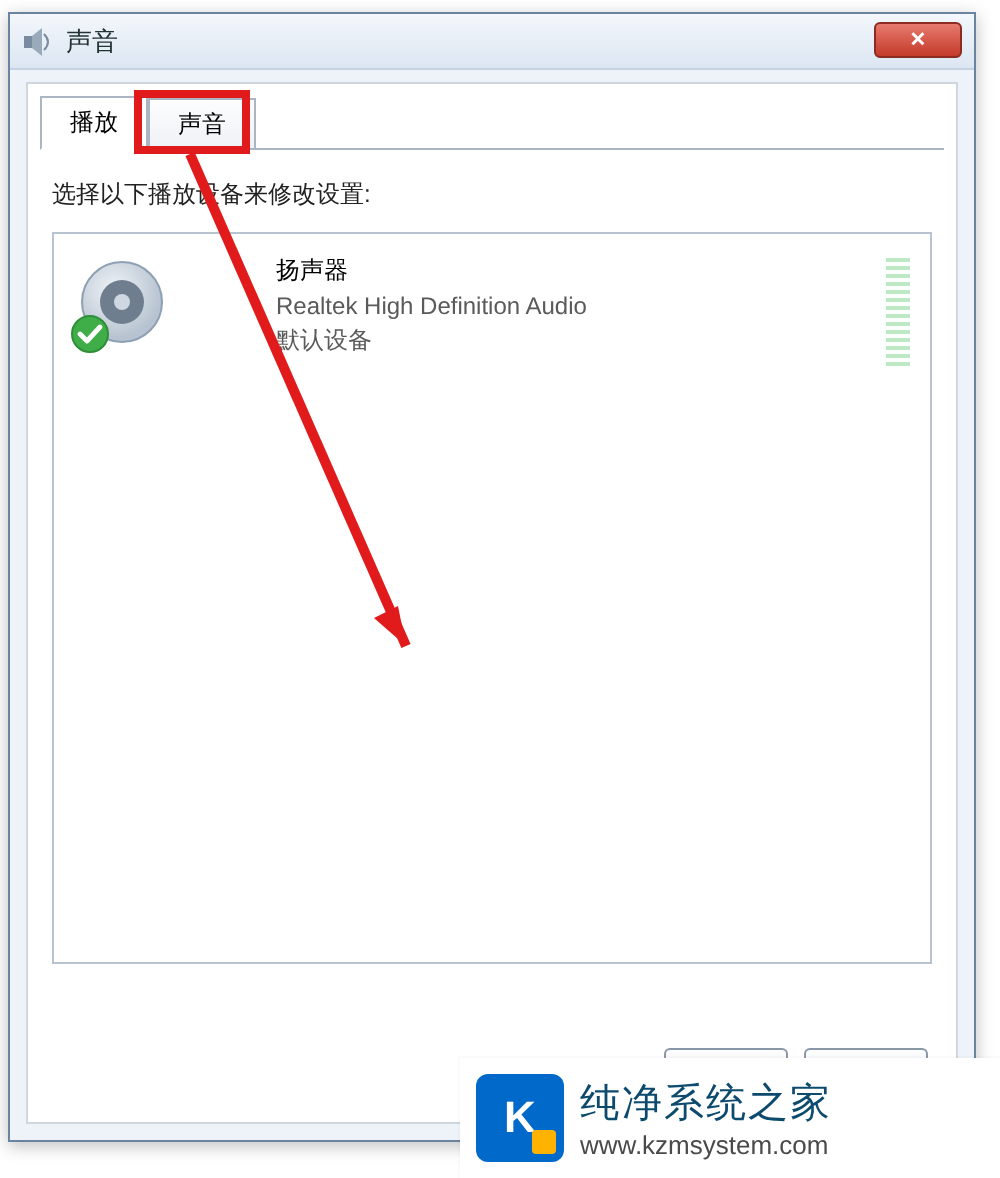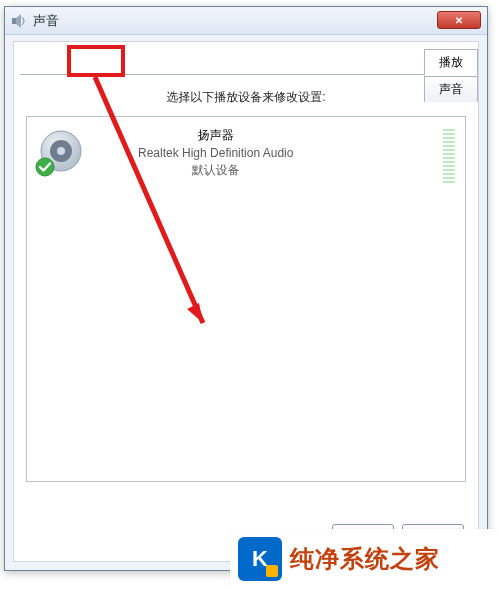--- a/index.html
+++ b/index.html
@@ -13,21 +13,20 @@
     position: relative;
     overflow: hidden;
   }
   .window {
     position: absolute;
     left: 4px; top: 6px;
     width: 484px; height: 565px;
     border: 1px solid #6a84a0;
     background: #eef3f9;
     box-shadow: 0 2px 8px rgba(0,0,0,0.25);
-    text-align: center;
   }
   .titlebar {
     height: 28px;
     background: linear-gradient(#f3f7fb, #dce6f2);
     border-bottom: 1px solid #c5d2e1;
     display: flex;
     align-items: center;
     padding: 0 6px;
     position: relative;
   }
@@ -57,21 +56,20 @@
     left: 8px; right: 8px; top: 34px; bottom: 8px;
     background: #fff;
     border: 1px solid #cfd6de;
   }
   .tabs {
     display: flex;
     height: 26px;
     margin-top: 6px;
     margin-left: 6px;
     align-items: flex-end;
-    flex-direction: column;
   }
   .tab {
     border: 1px solid #abb6c4;
     border-bottom: none;
     background: linear-gradient(#fdfdfe, #eef1f5);
     padding: 4px 14px 4px 14px;
     font-size: 12px;
     margin-right: 0px;
     position: relative;
     top: 1px;
@@ -221,21 +219,21 @@
     position: relative;
   }
   .watermark .wm-logo::after{
     content:"";
     position:absolute; right:4px; bottom:4px;
     width:12px; height:12px;
     background:#ffb300;
     border-radius:2px;
   }
   .watermark .wm-text .cn {
-    font-size: 24px; font-weight: 700; color: #c2410c;
+    font-size: 20px; font-weight: 400; color: #0c4a6e;
     letter-spacing: 1px;
   }
   .watermark .wm-text .url {
     font-size: 13px; color: #4a4a4a;
   }
 </style>
 </head>
 <body>
 
 <div class="window">
@@ -327,14 +325,15 @@
     <polygon points="120,250 104,236 116,230" fill="#e11b1b"></polygon>
   </svg>
 </div>
 
 <div class="watermark">
   <div class="wm-logo">
     <span>K</span>
   </div>
   <div class="wm-text">
     <div class="cn">纯净系统之家</div>
+    <div class="url">www.kzmsystem.com</div>
   </div>
 </div>
 
 </body></html>

